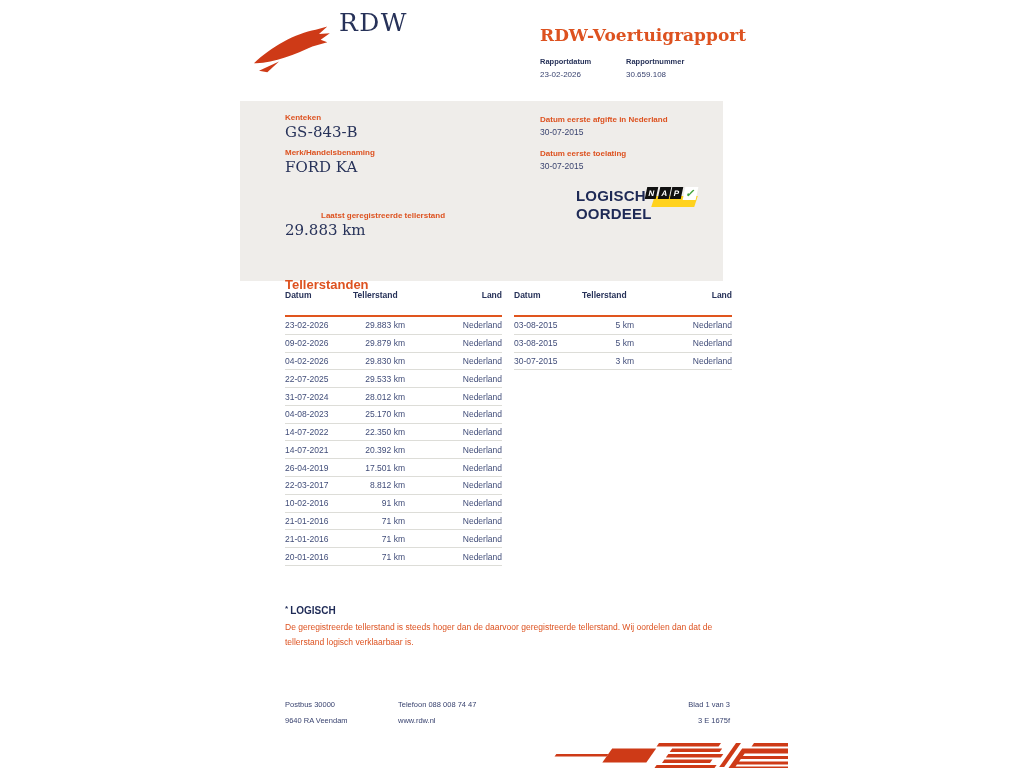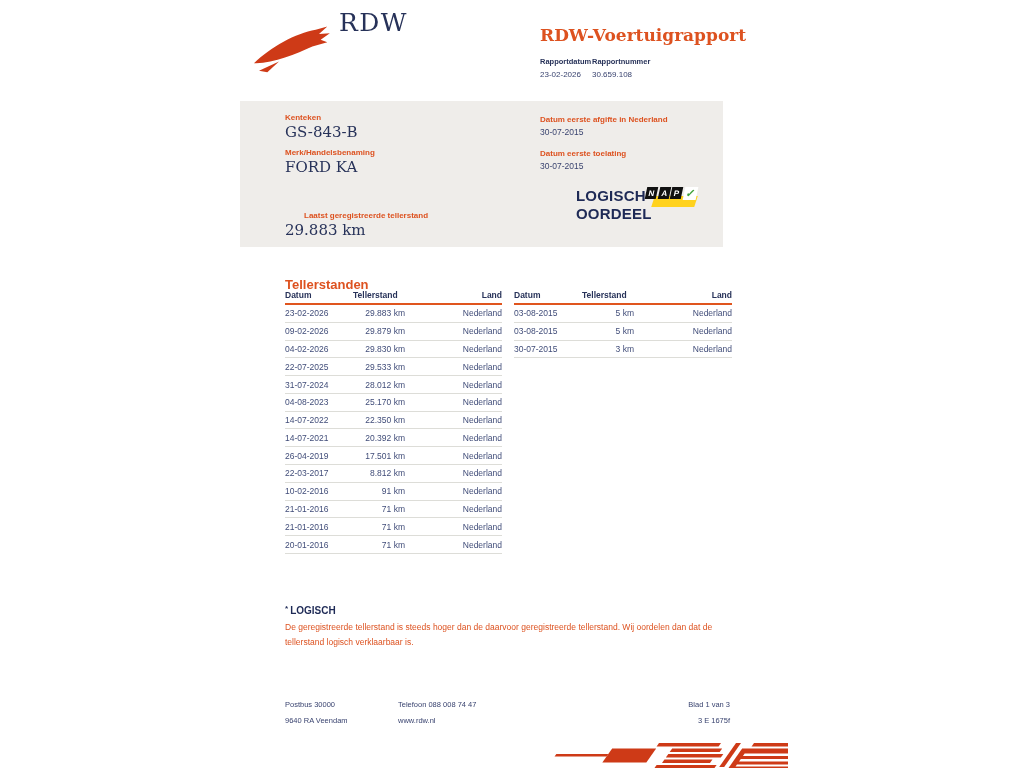--- a/index.html
+++ b/index.html
@@ -18,27 +18,27 @@
   .wordmark {
     left:339px; top:8px;
     font-family:"DejaVu Serif", serif;
     font-size:25px; color:#273259; letter-spacing:1.5px;
   }
   .doc-title {
     left:540px; top:25px;
     font-family:"DejaVu Serif", serif;
     font-weight:700; font-size:17px; color:#DD5220;
   }
-  .meta { left:540px; top:57px; display:flex; gap:6px; }
+  .meta { left:540px; top:57px; display:flex; gap:40px; }
   .meta-label { font-size:7.5px; font-weight:bold; color:#273259; }
   .meta-value { font-size:8px; color:#3a4470; margin-top:4px; }
   .meta-col.first { width:46px; }
 
   
-  .panel { left:240px; top:101px; width:483px; height:146px; background:#EFEDEA; }
+  .panel { left:240px; top:101px; width:483px; height:180px; background:#EFEDEA; }
   .field-label { font-size:8px; font-weight:bold; color:#DD5220; }
   .serif-value { font-family:"DejaVu Serif", serif; font-size:15px; color:#273259; }
   .date-value { font-size:8.5px; color:#3a4470; }
   .verdict { font-size:15px; font-weight:bold; color:#1e2a56; line-height:18px; letter-spacing:0.2px;margin-left:36px; }
 
   
   .nap { left:406px; top:86px; width:54px; height:23px; }
   .nap-yellow { position:absolute; left:7px; top:9px; width:43px; height:11px;
     background:#FFD21E; transform:skewX(-18deg); }
   .nap-tiles { position:absolute; left:0; top:0; display:flex; gap:1.5px; }
@@ -47,21 +47,21 @@
     color:#ffffff; font-size:8px; font-weight:bold; }
   .nap-check { width:13px; height:13px; background:#ffffff; transform:skewX(-12deg);
     display:flex; align-items:center; justify-content:center;
     color:#3FA23C; font-size:11px; font-weight:bold; }
 
   
   .section-heading { left:285px; top:277px; font-size:13px; font-weight:bold; color:#DD5220; }
   .otable { font-size:8.5px; }
   .otable.left  { left:285px; top:290px; width:217px; }
   .otable.right { left:514px; top:290px; width:218px; }
-  .thead { display:flex; font-weight:bold; color:#273259; padding-bottom:3px;
+  .thead { display:flex; font-weight:bold; color:#273259; padding-bottom:15px;
     border-bottom:2px solid #E0551E; }
   .trow { display:flex; padding:3.4px 0; border-bottom:1px solid #DDDDD8; color:#414d79; }
   .tcell.c0, .hcell.c0 { width:68px; text-align:left; }
   .tcell.c1 { width:52px; text-align:right; }
   .hcell.c1 { width:52px; text-align:left; }
   .tcell.c2, .hcell.c2 { flex:1; text-align:right; }
 
   
   .footnote-heading { left:285px; top:604px; font-size:10px; font-weight:bold; color:#1e2a56; }
   .footnote-heading .star { font-size:8px; vertical-align:3px; margin-right:2px; }
@@ -101,21 +101,21 @@
 </div>
 
 <div class="abs panel">
 
   <div class="abs field-label" style="left:45px; top:12px;">Kenteken</div>
   <div class="abs serif-value" style="left:45px; top:22px;">GS-843-B</div>
 
   <div class="abs field-label" style="left:45px; top:47px;">Merk/Handelsbenaming</div>
   <div class="abs serif-value" style="left:45px; top:57px;">FORD KA</div>
 
-  <div class="abs field-label" style="left:28px; top:110px;padding-left:36px;">Laatst geregistreerde tellerstand</div>
+  <div class="abs field-label" style="left:45px; top:110px;padding-left:36px;">Laatst geregistreerde tellerstand</div>
   <div class="abs serif-value" style="left:45px; top:120px;">29.883 km</div>
 
   <div class="abs field-label" style="left:300px; top:14px;">Datum eerste afgifte in Nederland</div>
   <div class="abs date-value" style="left:300px; top:26px;">30-07-2015</div>
 
   <div class="abs field-label" style="left:300px; top:48px;">Datum eerste toelating</div>
   <div class="abs date-value" style="left:300px; top:60px;">30-07-2015</div>
 
   <div class="abs verdict" style="left:300px; top:86px;">
     <div>LOGISCH*</div>

